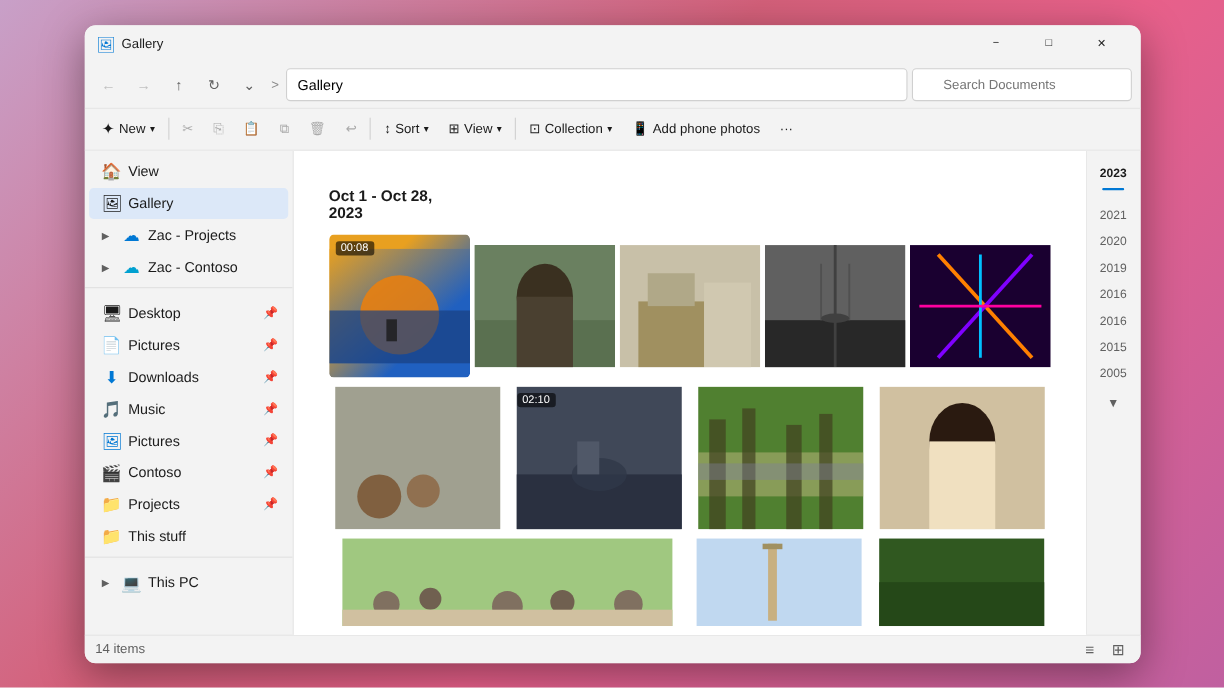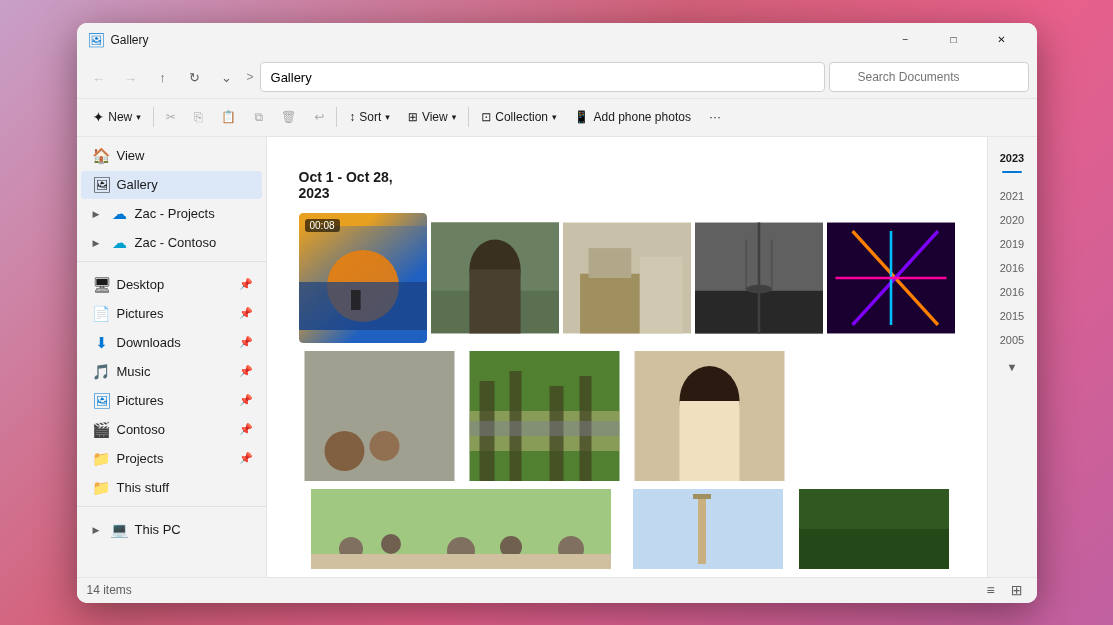--- a/index.html
+++ b/index.html
@@ -546,20 +546,31 @@
             <svg width="100%" height="130" viewBox="0 0 150 130" xmlns="http://www.w3.org/2000/svg">
               <rect width="150" height="130" fill="#a0a090"></rect>
               <circle cx="40" cy="100" r="20" fill="#806040"></circle>
               <circle cx="80" cy="95" r="15" fill="#907050"></circle>
             </svg>
           </div>
         </div>
         <div class="photo-cell" style="height:130px;">
           <div style="height:130px;overflow:hidden;">
             <svg width="100%" height="130" viewBox="0 0 150 130" xmlns="http://www.w3.org/2000/svg">
+              <rect width="150" height="130" fill="#404858"></rect>
+              <rect x="0" y="80" width="150" height="50" fill="#2a3040"></rect>
+              <ellipse cx="75" cy="80" rx="25" ry="15" fill="#303848" opacity="0.8"></ellipse>
+              <rect x="55" y="50" width="20" height="30" fill="#505868"></rect>
+            </svg>
+          </div>
+          <div class="video-badge">02:10</div>
+        </div>
+        <div class="photo-cell" style="height:130px;">
+          <div style="height:130px;overflow:hidden;">
+            <svg width="100%" height="130" viewBox="0 0 150 130" xmlns="http://www.w3.org/2000/svg">
               <rect width="150" height="130" fill="#508030"></rect>
               <rect x="0" y="60" width="150" height="40" fill="#c0b880" opacity="0.5"></rect>
               <rect x="10" y="30" width="15" height="100" fill="#404020" opacity="0.7"></rect>
               <rect x="40" y="20" width="12" height="110" fill="#404020" opacity="0.7"></rect>
               <rect x="80" y="35" width="14" height="95" fill="#404020" opacity="0.7"></rect>
               <rect x="110" y="25" width="12" height="105" fill="#404020" opacity="0.7"></rect>
               <rect x="0" y="70" width="150" height="15" fill="#8080a0" opacity="0.4"></rect>
             </svg>
           </div>
         </div>

